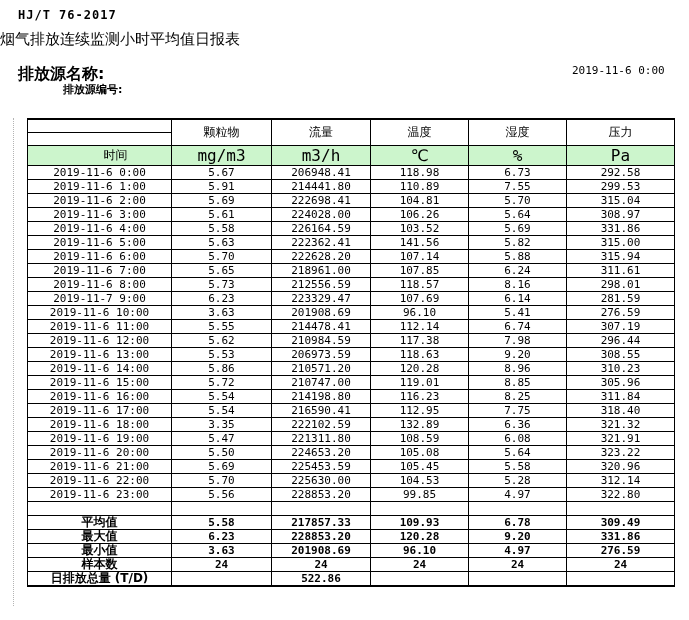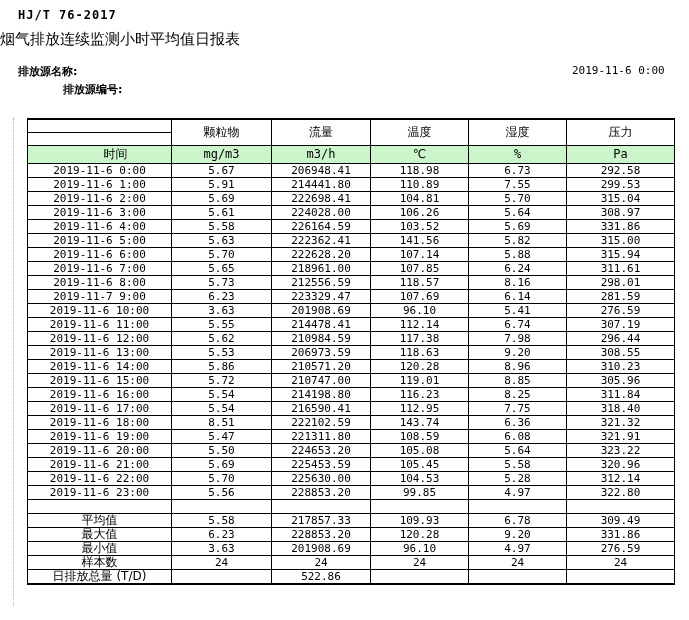--- a/index.html
+++ b/index.html
@@ -16,21 +16,21 @@
     position:absolute; left:18px; top:8px;
     font-size:12px; font-weight:bold;
     font-family:"DejaVu Sans Mono","DejaVu Sans",monospace;
     letter-spacing:1px;
     text-align:right;
   }
   .title {
     position:absolute; left:0; top:30px; width:100%;
     text-align:left; font-size:15px; font-weight:normal;
   }
-  .src-name-label { position:absolute; left:18px; top:64px; font-size:11px; font-weight:bold; }
+  .src-name-label { position:absolute; left:18px; top:64px; font-size:16px; font-weight:bold; }
   .src-code-label { position:absolute; left:18px; top:82px; font-size:11px; font-weight:bold;margin-left:45px; }
   .report-date {
     position:absolute; left:572px; top:64px;
     font-size:11px;
     font-family:"DejaVu Sans Mono","DejaVu Sans",monospace;
   }
   .pagebreak-line {
     position:absolute; left:13px; top:118px; height:488px; width:0;
     border-left:1px dotted #b4b4b4;
   }
@@ -48,27 +48,27 @@
   table.report th, table.report td {
     border:1px solid #000;
     text-align:center; vertical-align:middle;
     padding:0; overflow:hidden; white-space:nowrap;
   }
   tr.hrow th {
     height:13px; font-weight:normal; font-size:12px;
     font-family:"DejaVu Sans",sans-serif;
   }
   tr.green-row th {
-    height:15px; font-weight:normal; font-size:12px;
+    height:15px; font-weight:normal; font-size:16px;
     background:#ccf5cc;
   }
   tr.green-row th.time-h { font-size:12px; font-family:"DejaVu Sans",sans-serif;padding-left:32px; }
   tbody#data-body td { height:14px; line-height:13px; }
   tr.spacer-row td { height:13px; }
-  tbody#summary-body td { height:14px; line-height:13px; }
+  tbody#summary-body td { height:14px; line-height:13px;font-weight:bold; }
   tbody#summary-body td.sum-label { font-family:"DejaVu Sans",sans-serif; font-size:12px; }
   tr.last-row td { height:16px; }
 </style>
 </head>
 <body>
 
 <div class="page">
 
   <div class="doc-code">HJ/T  76-2017</div>
 
@@ -250,23 +250,23 @@
         <tr>
           <td>2019-11-6 17:00</td>
           <td>5.54</td>
           <td>216590.41</td>
           <td>112.95</td>
           <td>7.75</td>
           <td>318.40</td>
         </tr>
         <tr>
           <td>2019-11-6 18:00</td>
-          <td>8.51</td>
+          <td>3.35</td>
           <td>222102.59</td>
-          <td>143.74</td>
+          <td>132.89</td>
           <td>6.36</td>
           <td>321.32</td>
         </tr>
         <tr>
           <td>2019-11-6 19:00</td>
           <td>5.47</td>
           <td>221311.80</td>
           <td>108.59</td>
           <td>6.08</td>
           <td>321.91</td>

